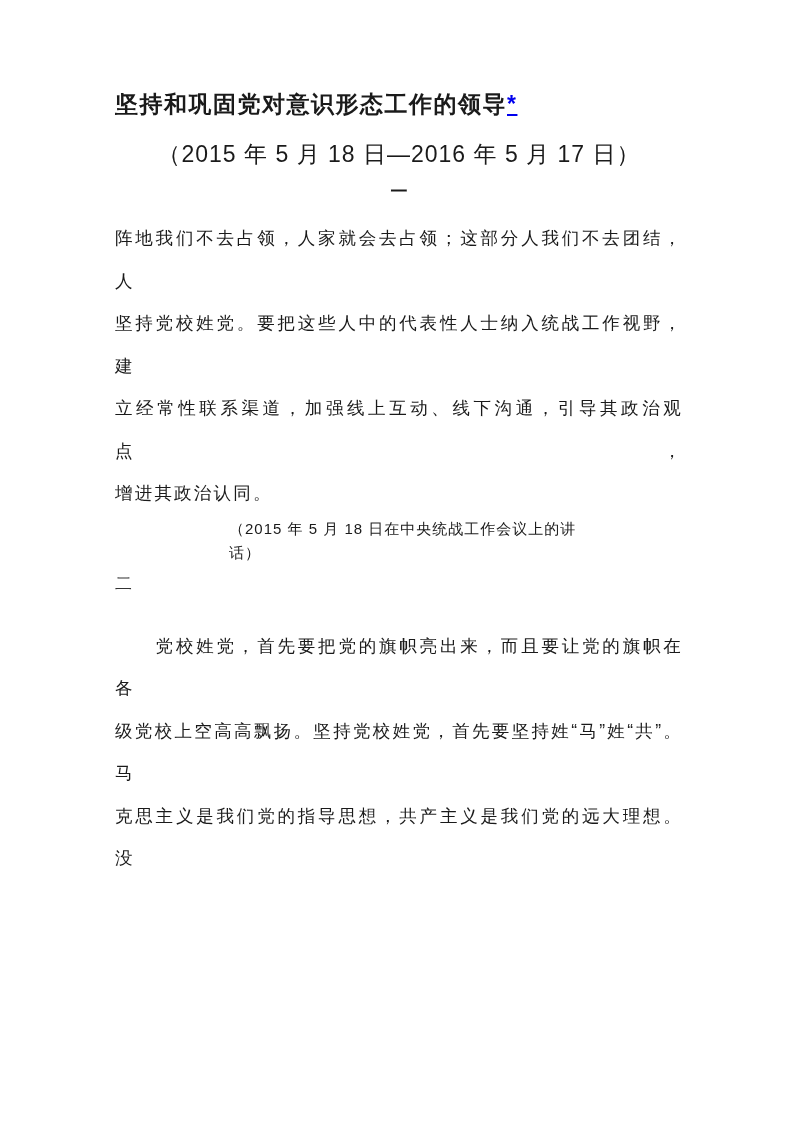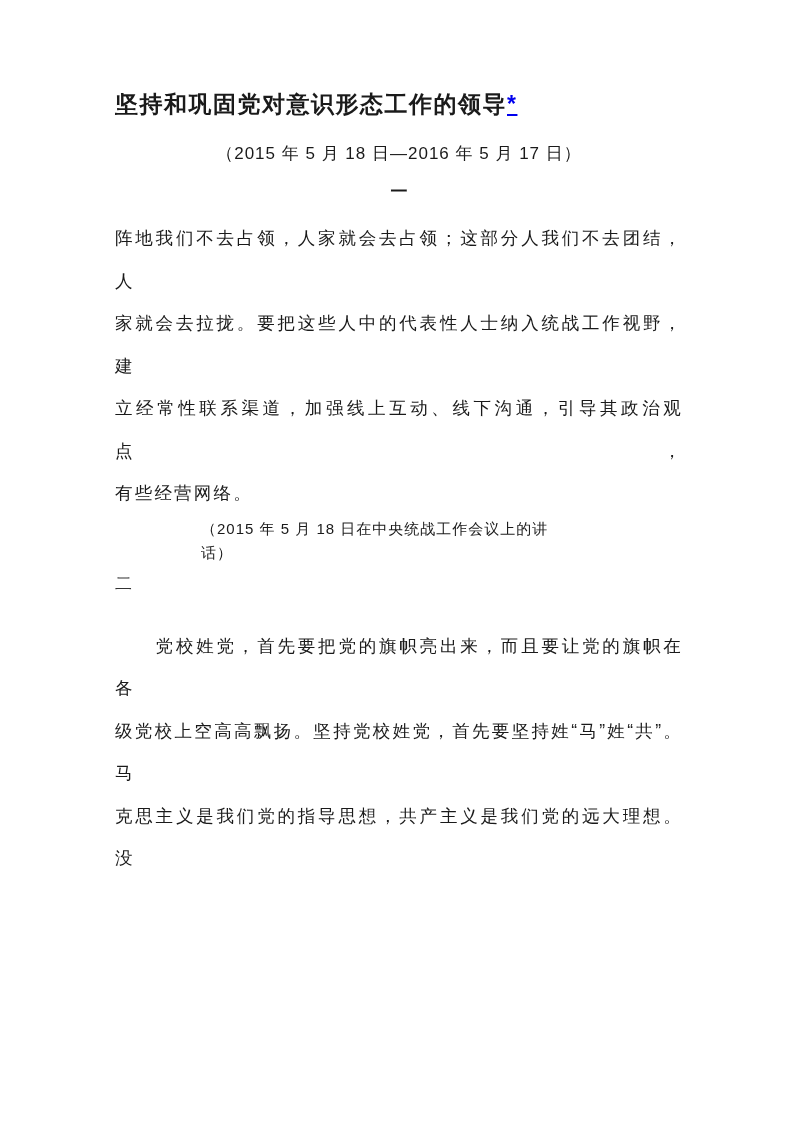--- a/index.html
+++ b/index.html
@@ -27,21 +27,21 @@
   }
   .footnote-link {
     color: var(--link-color, #0000ee);
     text-decoration: underline;
     font-weight: 700;
     cursor: pointer;
   }
   .doc-subtitle {
     margin-top: 22px;
     text-align: center;
-    font-size: 17px;
+    font-size: 23px;
     letter-spacing: 1px;
     line-height: 24px;
   }
   .sec-marker-center {
     margin-top: 13px;
     text-align: center;
     font-size: 17px;
     font-weight: 700;
     line-height: 26px;
   }
@@ -57,43 +57,43 @@
     font-size: 17.5px;
     line-height: 42.5px;
     letter-spacing: 2.2px;
     margin-top: 12px;
   }
   .body-block.second { margin-top: 28px; }
   .jline { text-align: justify; text-align-last: justify; }
   .jline.end { text-align-last: left; }
   .citation {
     margin-top: 2px;
-    margin-left: 86px;
+    margin-left: 114px;
     font-size: 15px;
     line-height: 24px;
     letter-spacing: 1px;
     color: #1a1a1a;
   }
 </style>
 </head>
 <body style="color: rgb(26, 26, 26);">
 
 <div class="page">
 
   <h1 class="doc-title"><span>坚持和巩固党对意识形态工作的领导</span><a class="footnote-link">*</a></h1>
 
   <div class="doc-subtitle">（2015 年 5 月 18 日—2016 年 5 月 17 日）</div>
 
   <div class="sec-marker-center">一</div>
 
   <div class="body-block">
     <div class="jline">阵地我们不去占领，人家就会去占领；这部分人我们不去团结，人</div>
-    <div class="jline">家就会去拉拢。要把这些人中的代表性人士纳入统战工作视野，建</div>
+    <div class="jline">坚持党校姓党。要把这些人中的代表性人士纳入统战工作视野，建</div>
     <div class="jline">立经常性联系渠道，加强线上互动、线下沟通，引导其政治观点，</div>
-    <div class="jline end">有些经营网络。</div>
+    <div class="jline end">增进其政治认同。</div>
   </div>
 
   <div class="citation">
     <div>（2015 年 5 月 18 日在中央统战工作会议上的讲</div>
     <div>话）</div>
   </div>
 
   <div class="sec-marker-left">二</div>
 
   <div class="body-block second">

